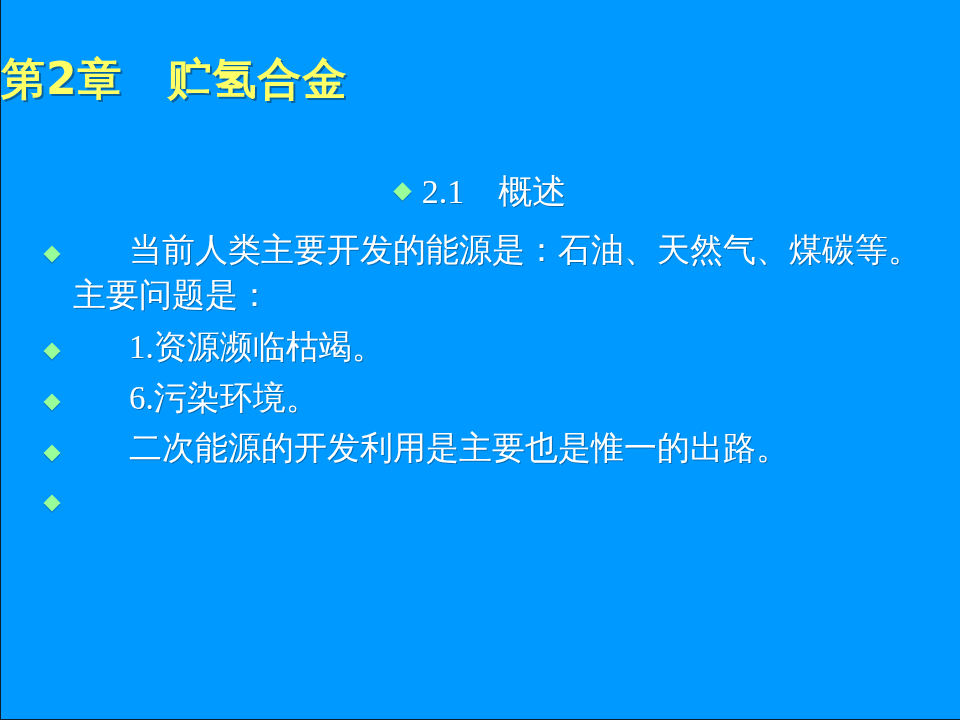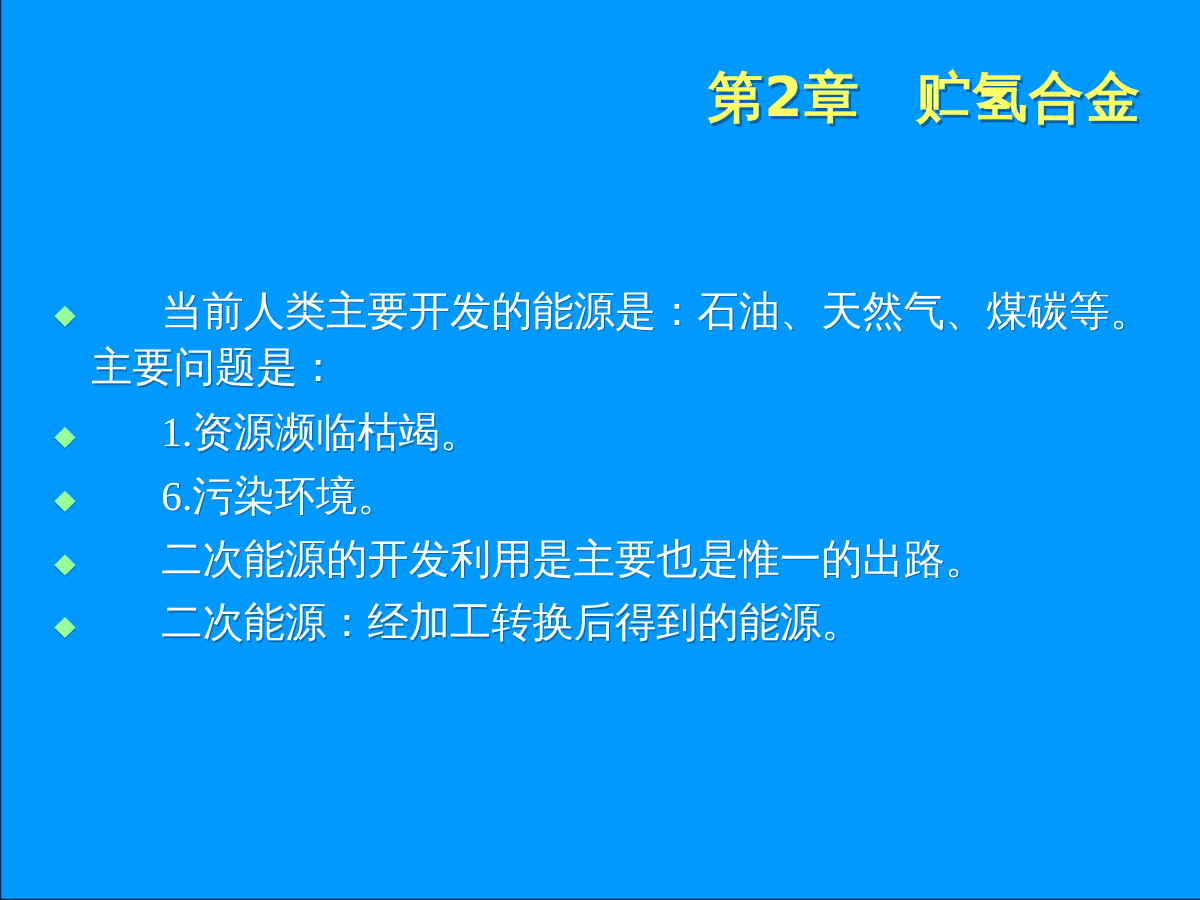--- a/index.html
+++ b/index.html
@@ -25,21 +25,21 @@
     font-family: "Liberation Serif", "DejaVu Serif", serif;
     overflow: hidden;
   }
 
   
   #title-block {
     position: absolute;
     left: 0;
     top: 55px;
     width: 912px;
-    text-align: right;
+    text-align: left;
   }
   #title-text {
     display: inline-block;
     color: #FFFF66;
     font-family: "DejaVu Sans", "Liberation Sans", sans-serif;
     font-size: 44px;
     font-weight: 700;
     letter-spacing: 1px;
     line-height: 1.1;
     text-shadow: 2px 2px 0 rgba(0,0,0,0.35);
@@ -122,20 +122,23 @@
 </style>
 </head>
 <body>
 
 <div id="slide">
 
   <div id="title-block">
     <span id="title-text">第2章　贮氢合金</span>
   </div>
 
+  <div id="subtitle-row">
+    <span class="diamond sub-inline"></span><span id="subtitle-text" class="sub-inline">2.1　概述</span>
+  </div>
 
   <div id="body-list">
 
     <div class="bullet-row r0">
       <span class="bullet-mark">
         <span class="diamond small"></span>
       </span>
       <span class="bullet-text">当前人类主要开发的能源是：石油、天然气、煤碳等。主要问题是：</span>
     </div>
 
@@ -157,18 +160,17 @@
       <span class="bullet-mark">
         <span class="diamond small"></span>
       </span>
       <span class="bullet-text">二次能源的开发利用是主要也是惟一的出路。</span>
     </div>
 
     <div class="bullet-row r4">
       <span class="bullet-mark">
         <span class="diamond small"></span>
       </span>
-      <span class="bullet-text">二次能源：经加工转换后得到的能源。</span>
     </div>
 
   </div>
 
 </div>
 
 </body></html>

